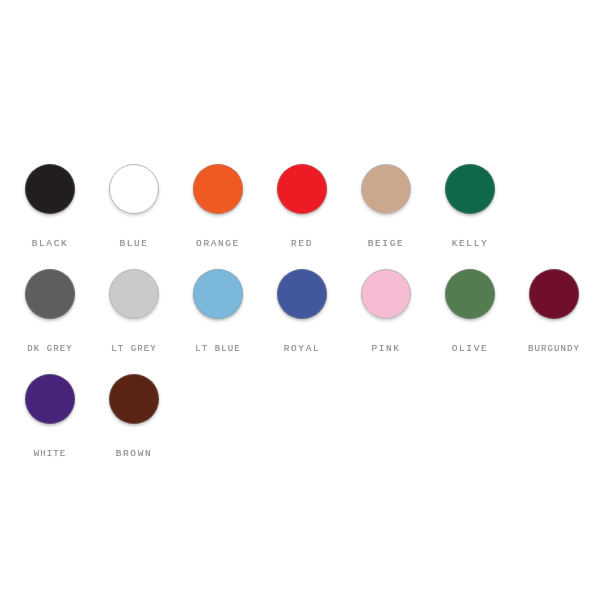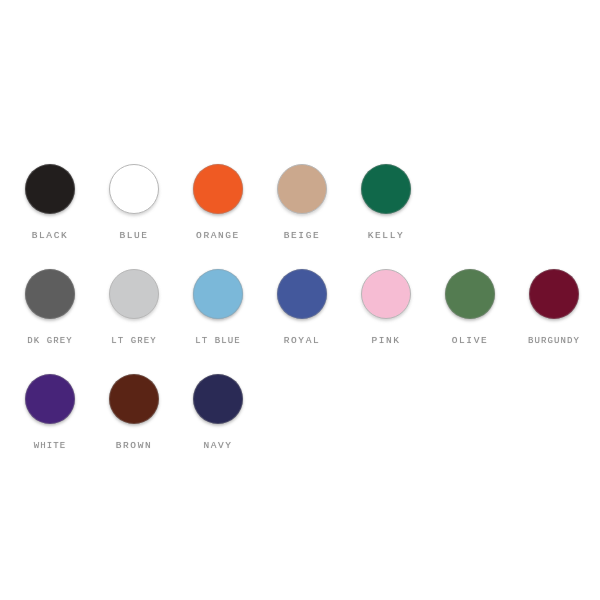--- a/index.html
+++ b/index.html
@@ -59,21 +59,21 @@
     border: 1px solid rgba(150,150,150,0.30);
     box-sizing: border-box;
   }
 
   .swatch-dot.light-ring {
     border: 1px solid #b7b7b7;
     box-shadow: 0 2px 3px rgba(150,150,150,0.40);
   }
 
   .swatch-label {
-    margin-top: 12px;
+    margin-top: 20px;
     font-family: "Liberation Mono", "DejaVu Sans Mono", monospace;
     font-size: 9.5px;
     letter-spacing: 1.6px;
     color: #8e8e8e;
     text-align: center;
     white-space: nowrap;
     line-height: 12px;
     text-shadow: 0 0 1px rgba(190,190,190,0.8);
   }
 
@@ -99,20 +99,26 @@
       <div class="swatch-dot-wrap">
         <div class="swatch-dot light-ring" style="background:#ffffff;"></div>
       </div>
       <div class="swatch-label">BLUE</div>
     </div>
     <div class="swatch-cell">
       <div class="swatch-dot-wrap">
         <div class="swatch-dot" style="background:#ef5a23;"></div>
       </div>
       <div class="swatch-label">ORANGE</div>
+    </div>
+    <div class="swatch-cell">
+      <div class="swatch-dot-wrap">
+        <div class="swatch-dot" style="background:#ed1c24;"></div>
+      </div>
+      <div class="swatch-label">RED</div>
     </div>
     <div class="swatch-cell">
       <div class="swatch-dot-wrap">
         <div class="swatch-dot light-ring" style="background:#cba88d;"></div>
       </div>
       <div class="swatch-label">BEIGE</div>
     </div>
     <div class="swatch-cell">
       <div class="swatch-dot-wrap">
         <div class="swatch-dot" style="background:#10684a;"></div>
@@ -172,21 +178,15 @@
         <div class="swatch-dot" style="background:#472479;"></div>
       </div>
       <div class="swatch-label wide">WHITE</div>
     </div>
     <div class="swatch-cell">
       <div class="swatch-dot-wrap">
         <div class="swatch-dot" style="background:#5a2415;"></div>
       </div>
       <div class="swatch-label">BROWN</div>
     </div>
-    <div class="swatch-cell">
-      <div class="swatch-dot-wrap">
-        <div class="swatch-dot" style="background:#2a2a55;"></div>
-      </div>
-      <div class="swatch-label">NAVY</div>
-    </div>
   </div>
 
 </div>
 
 </body></html>

